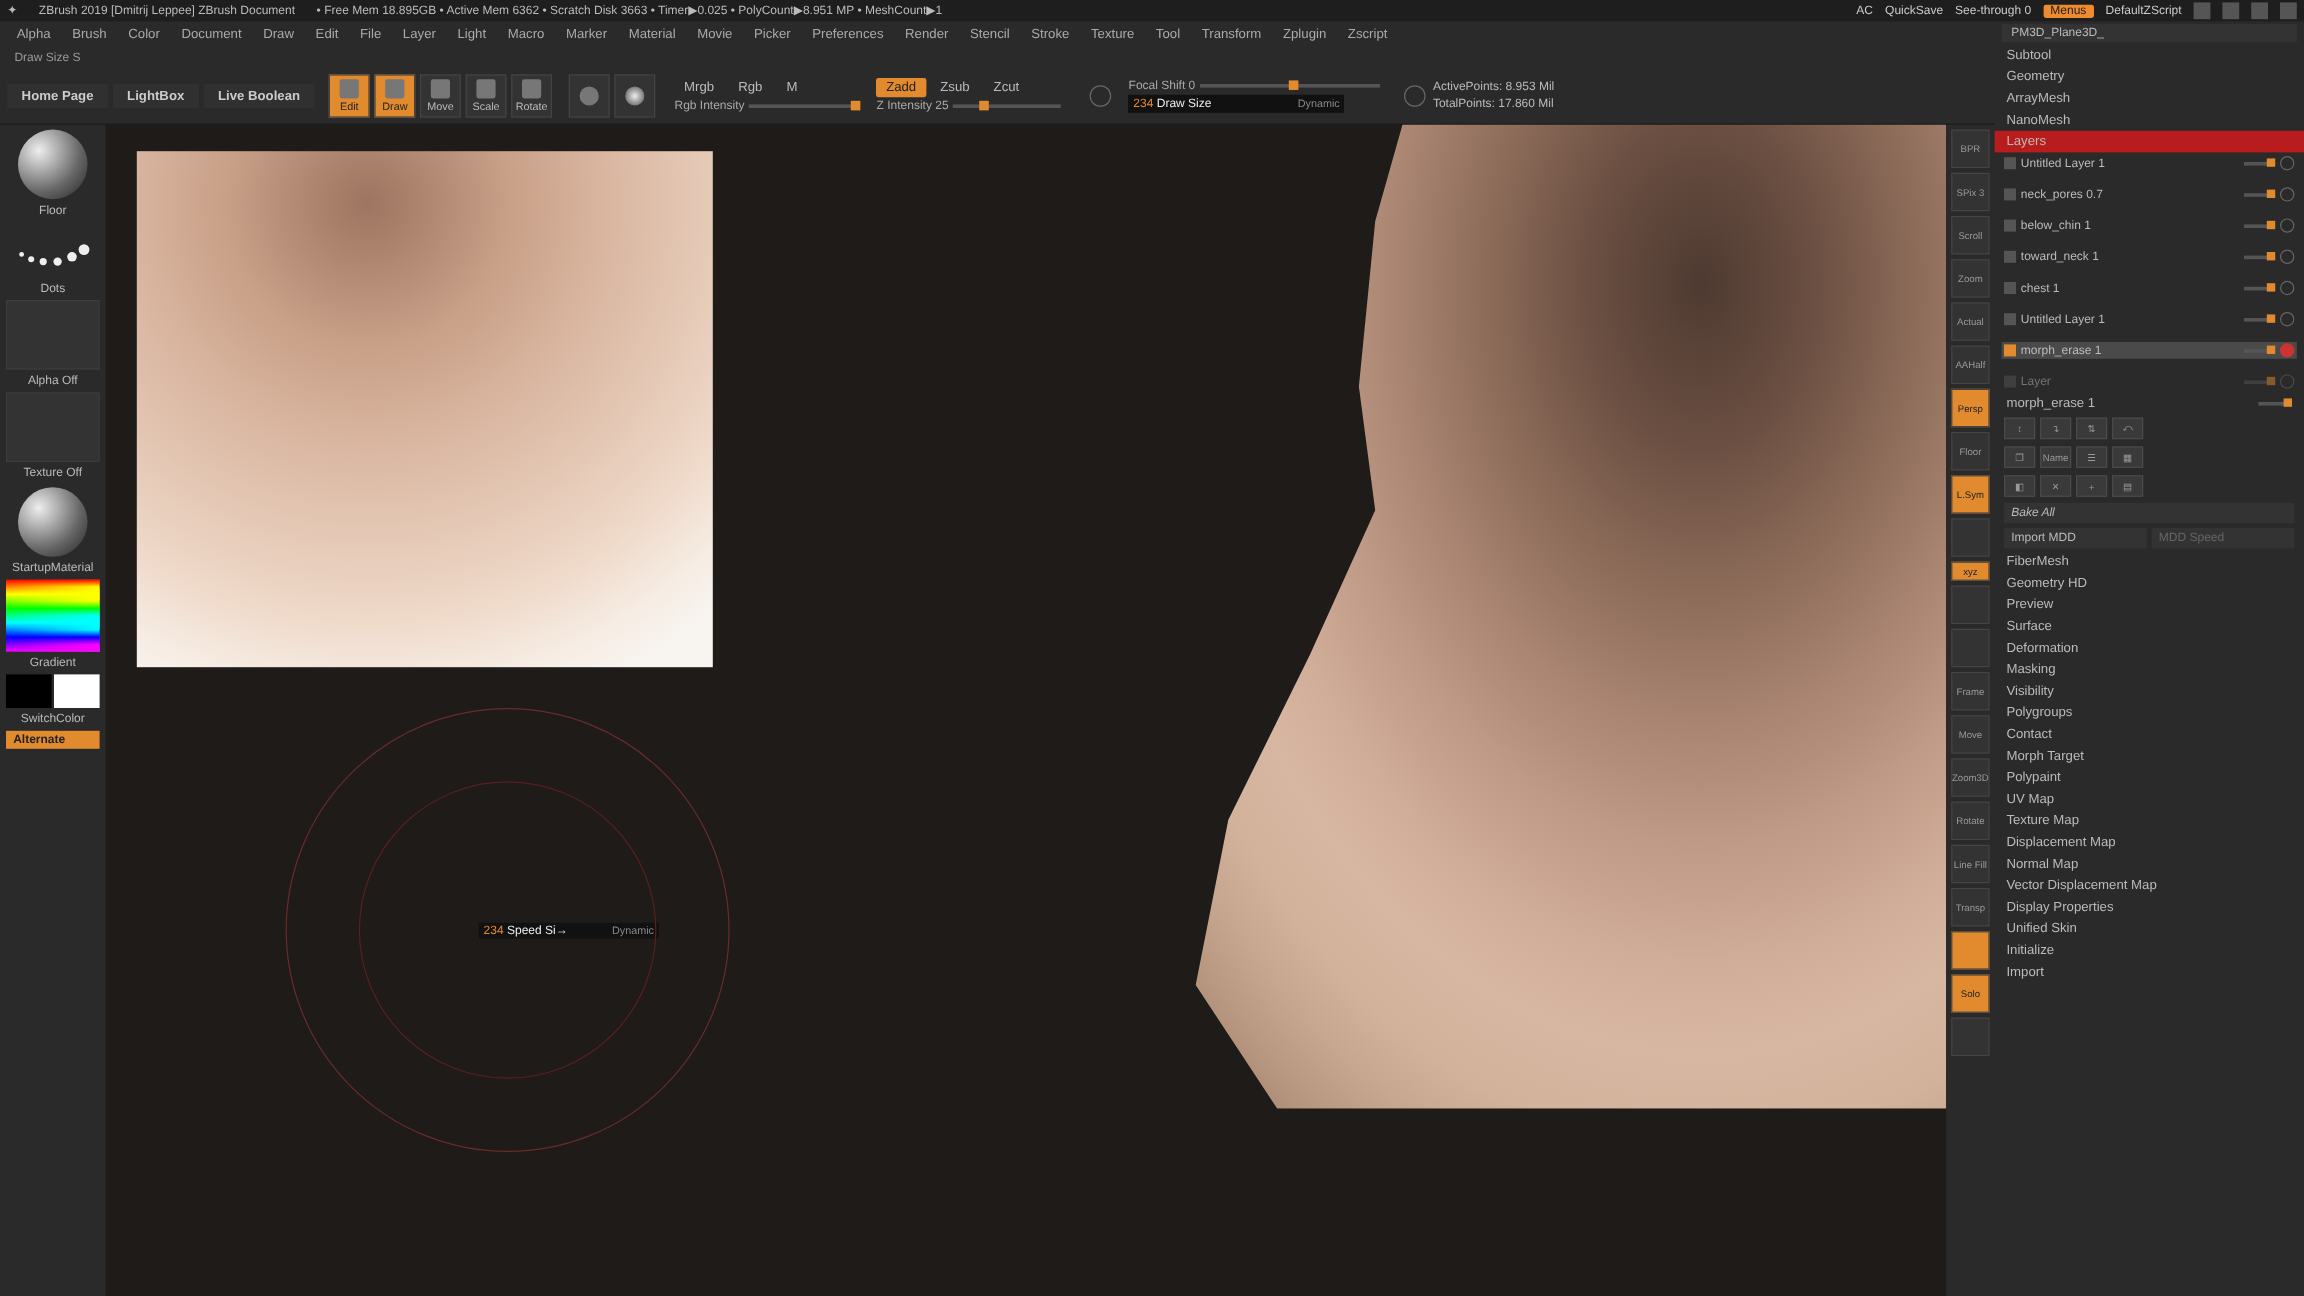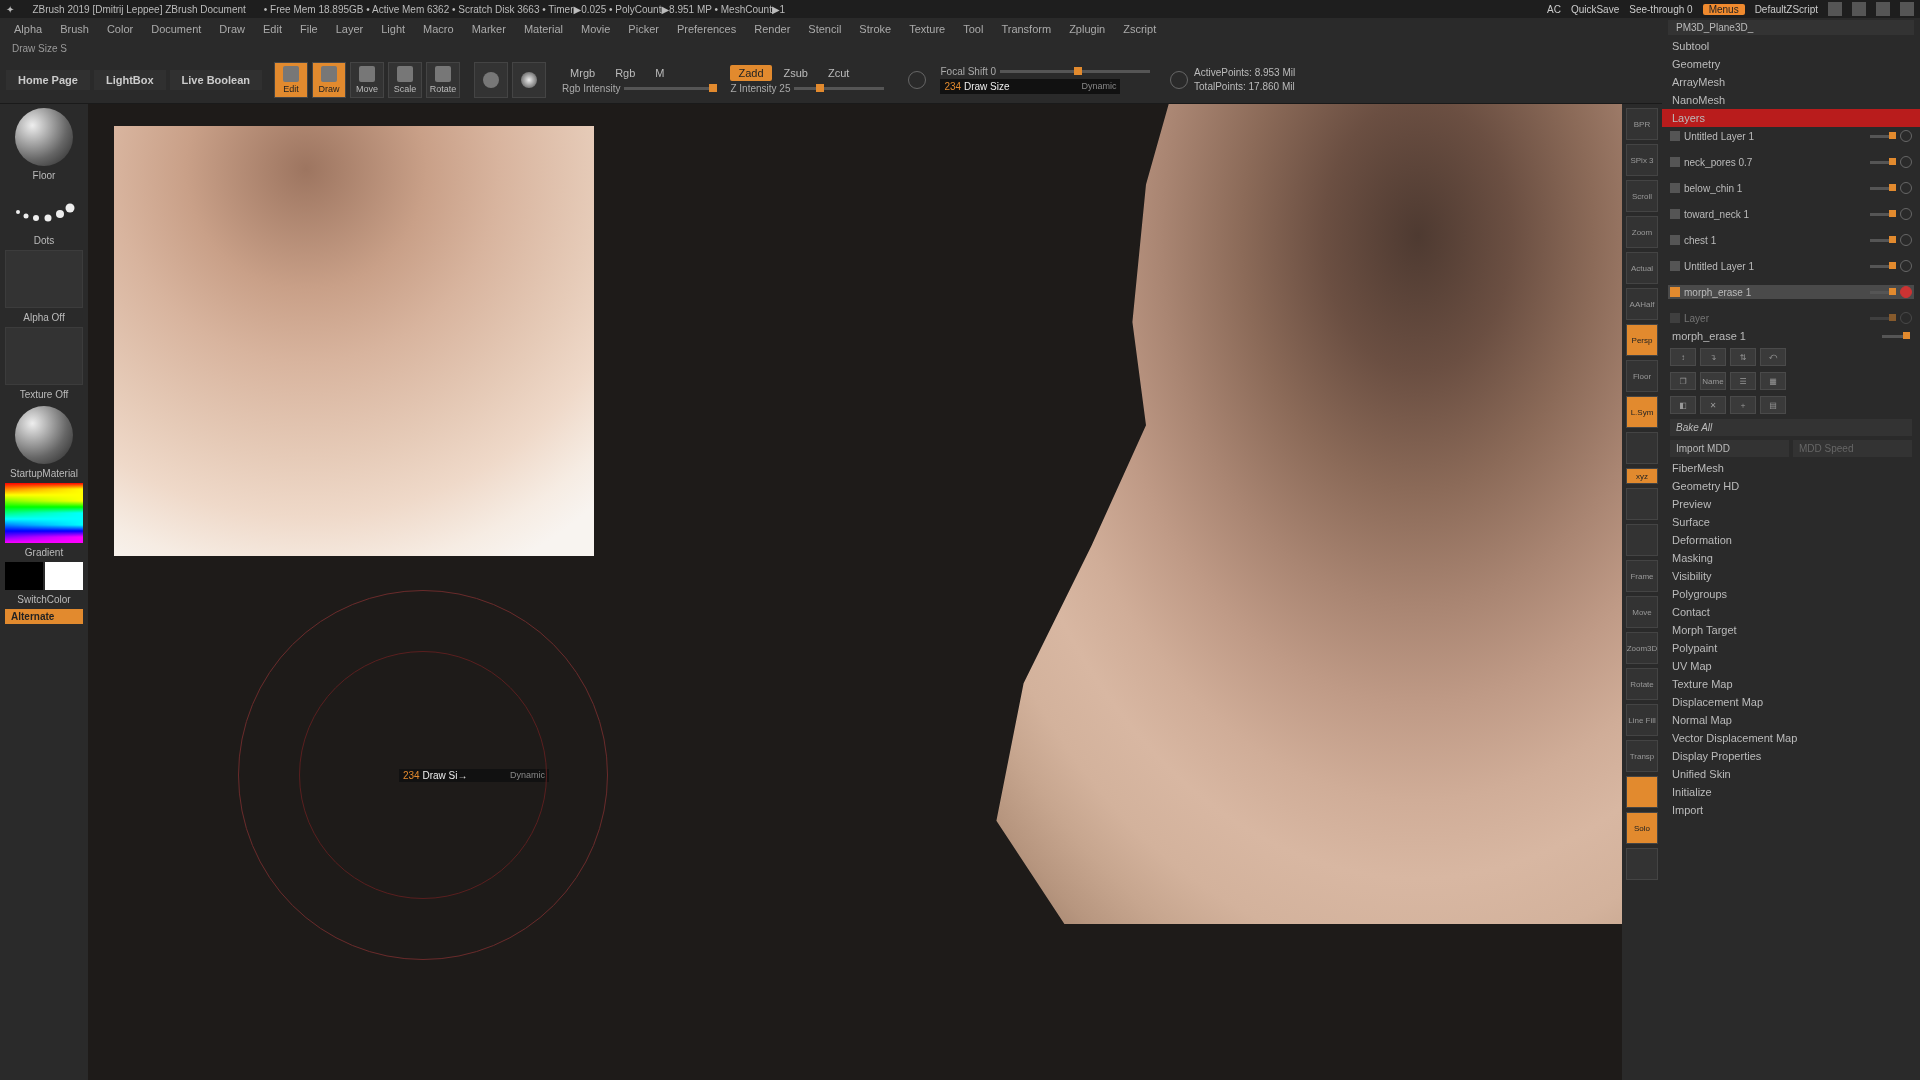--- a/index.html
+++ b/index.html
@@ -281,21 +281,21 @@
   </div>
   <div class="lbl">SwitchColor</div>
   <div class="altbtn">Alternate</div>
 </div>
 
 <div id="canvas">
   <div id="sculpt"></div>
   <div id="refimg"></div>
   <div id="cursor">
     <div class="ds">
-      <span><span class="num">234</span> <span>Draw Si</span>→</span>
+      <span><span class="num">234</span> <span>Speed Si</span>→</span>
       <span class="dyn">Dynamic</span>
     </div>
   </div>
 </div>
 
 <div id="rightshelf">
     <div class="ibtn">
       <span>BPR</span>
     </div>
     <div class="ibtn">

